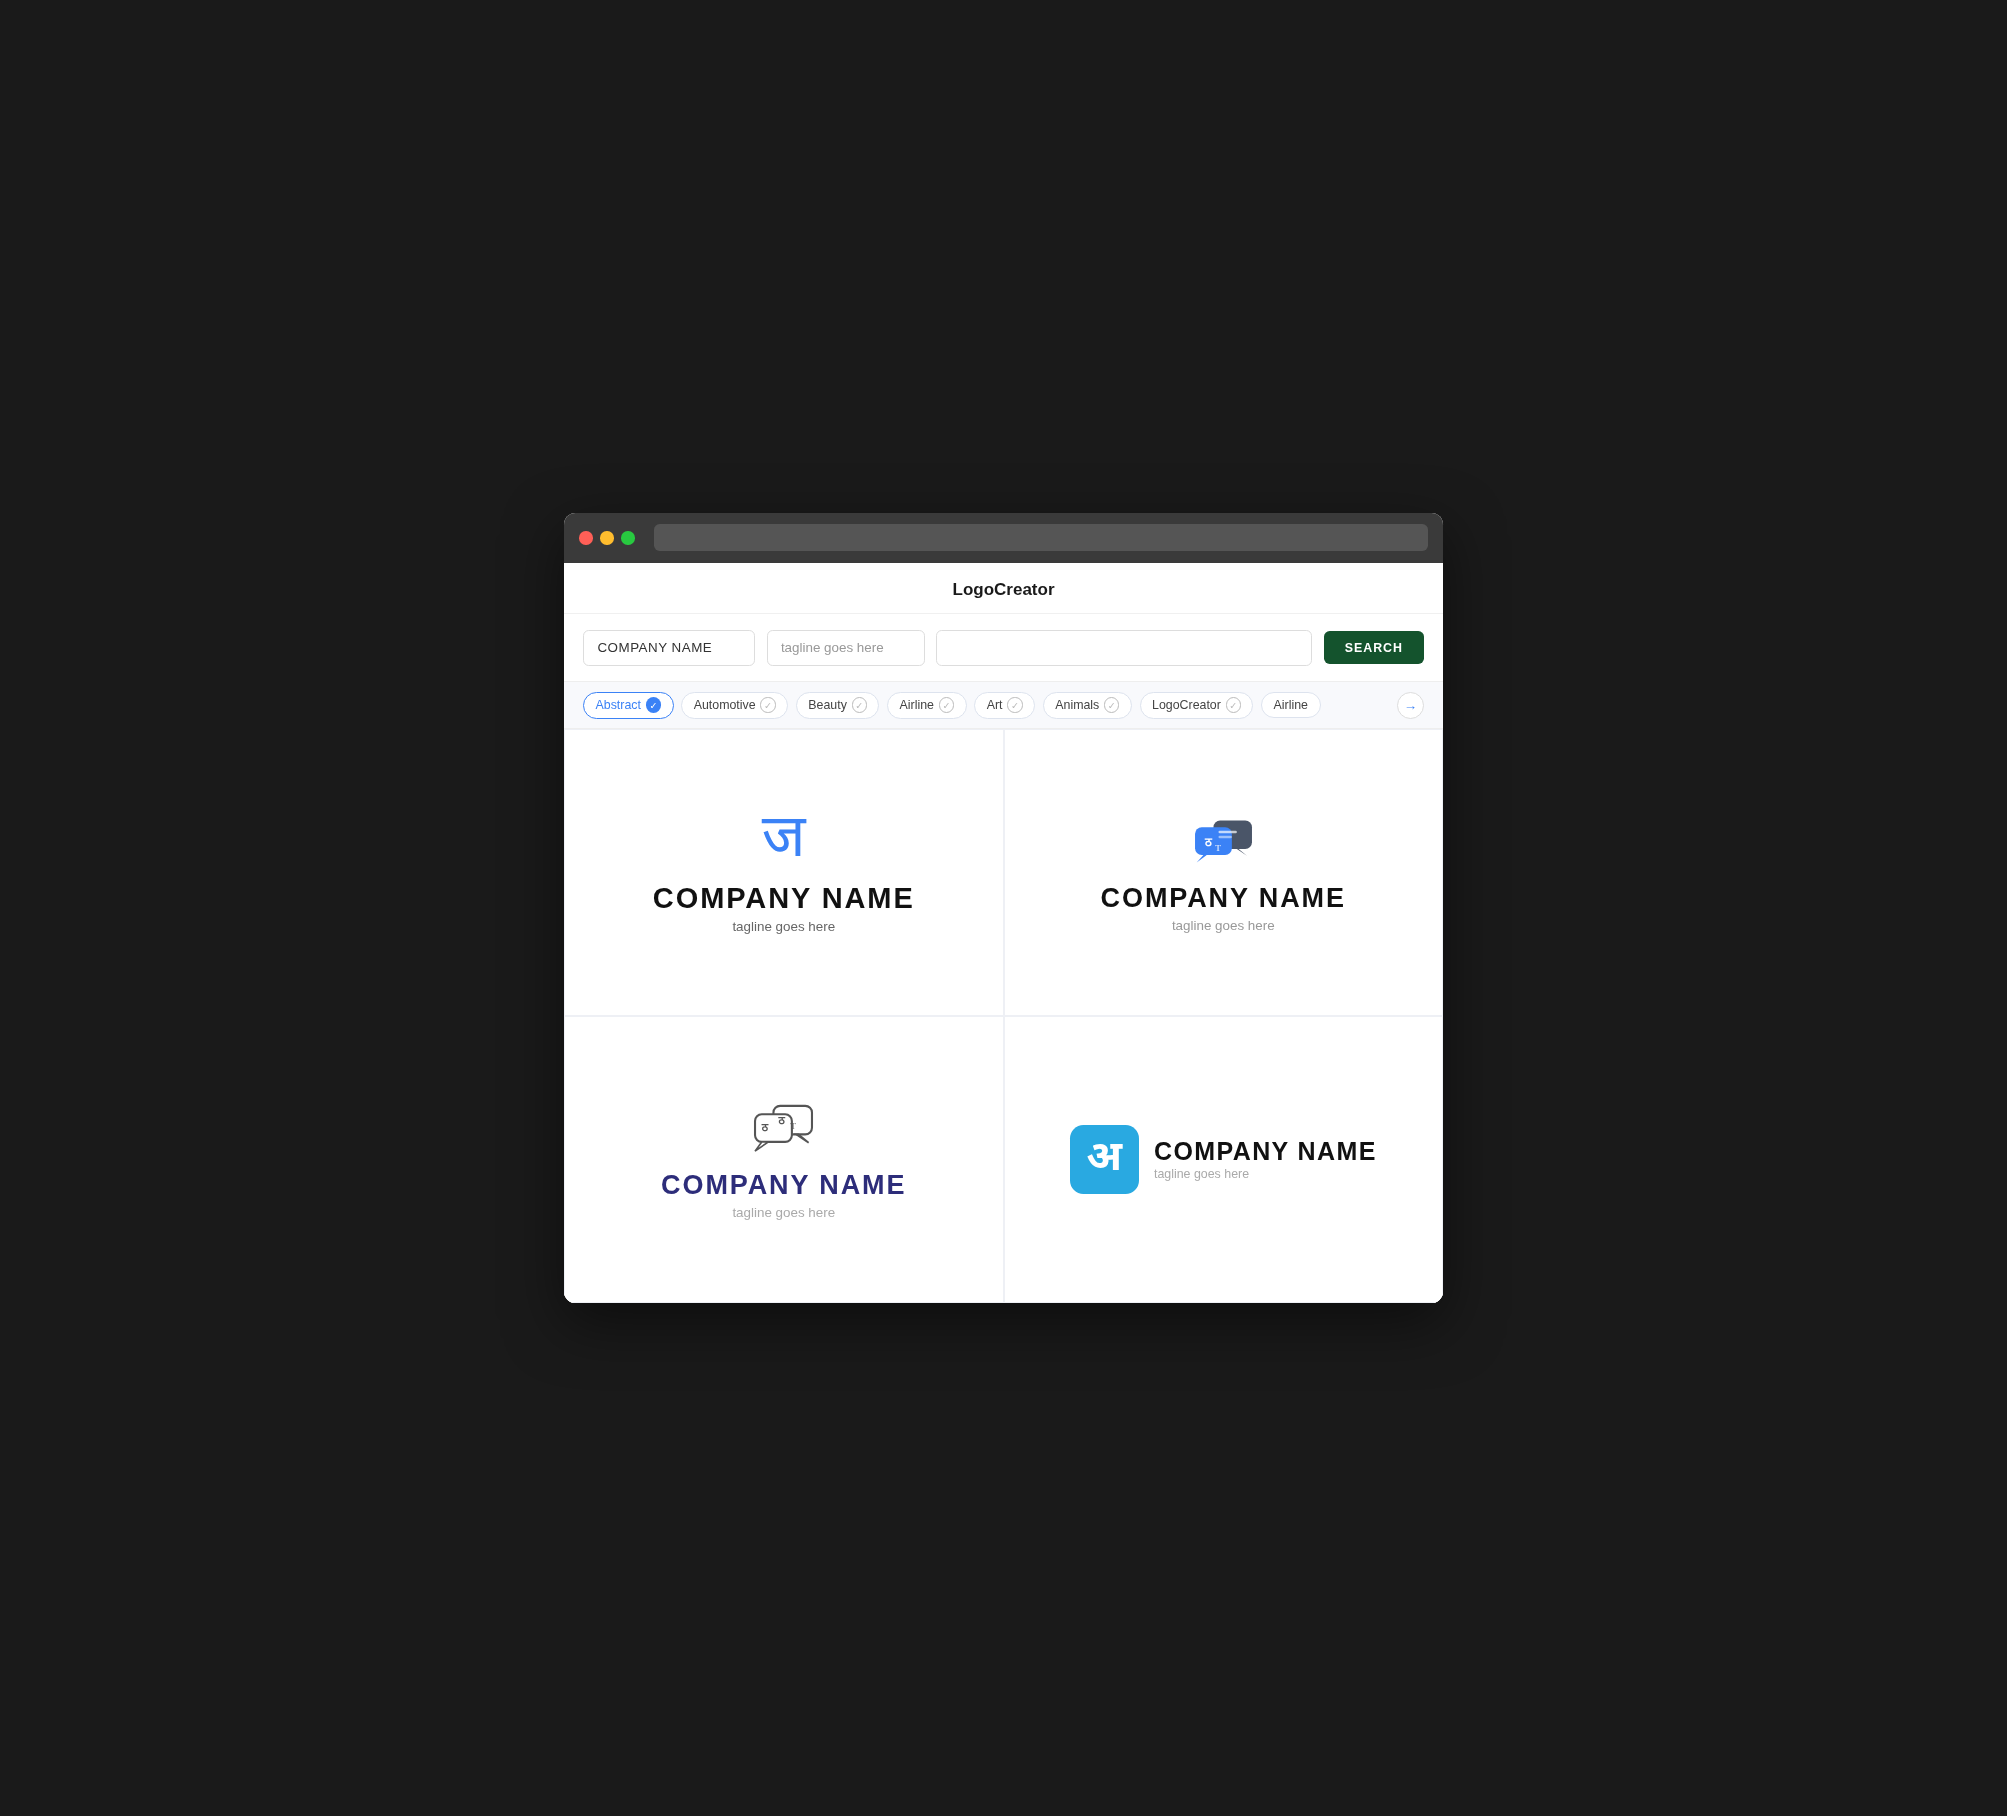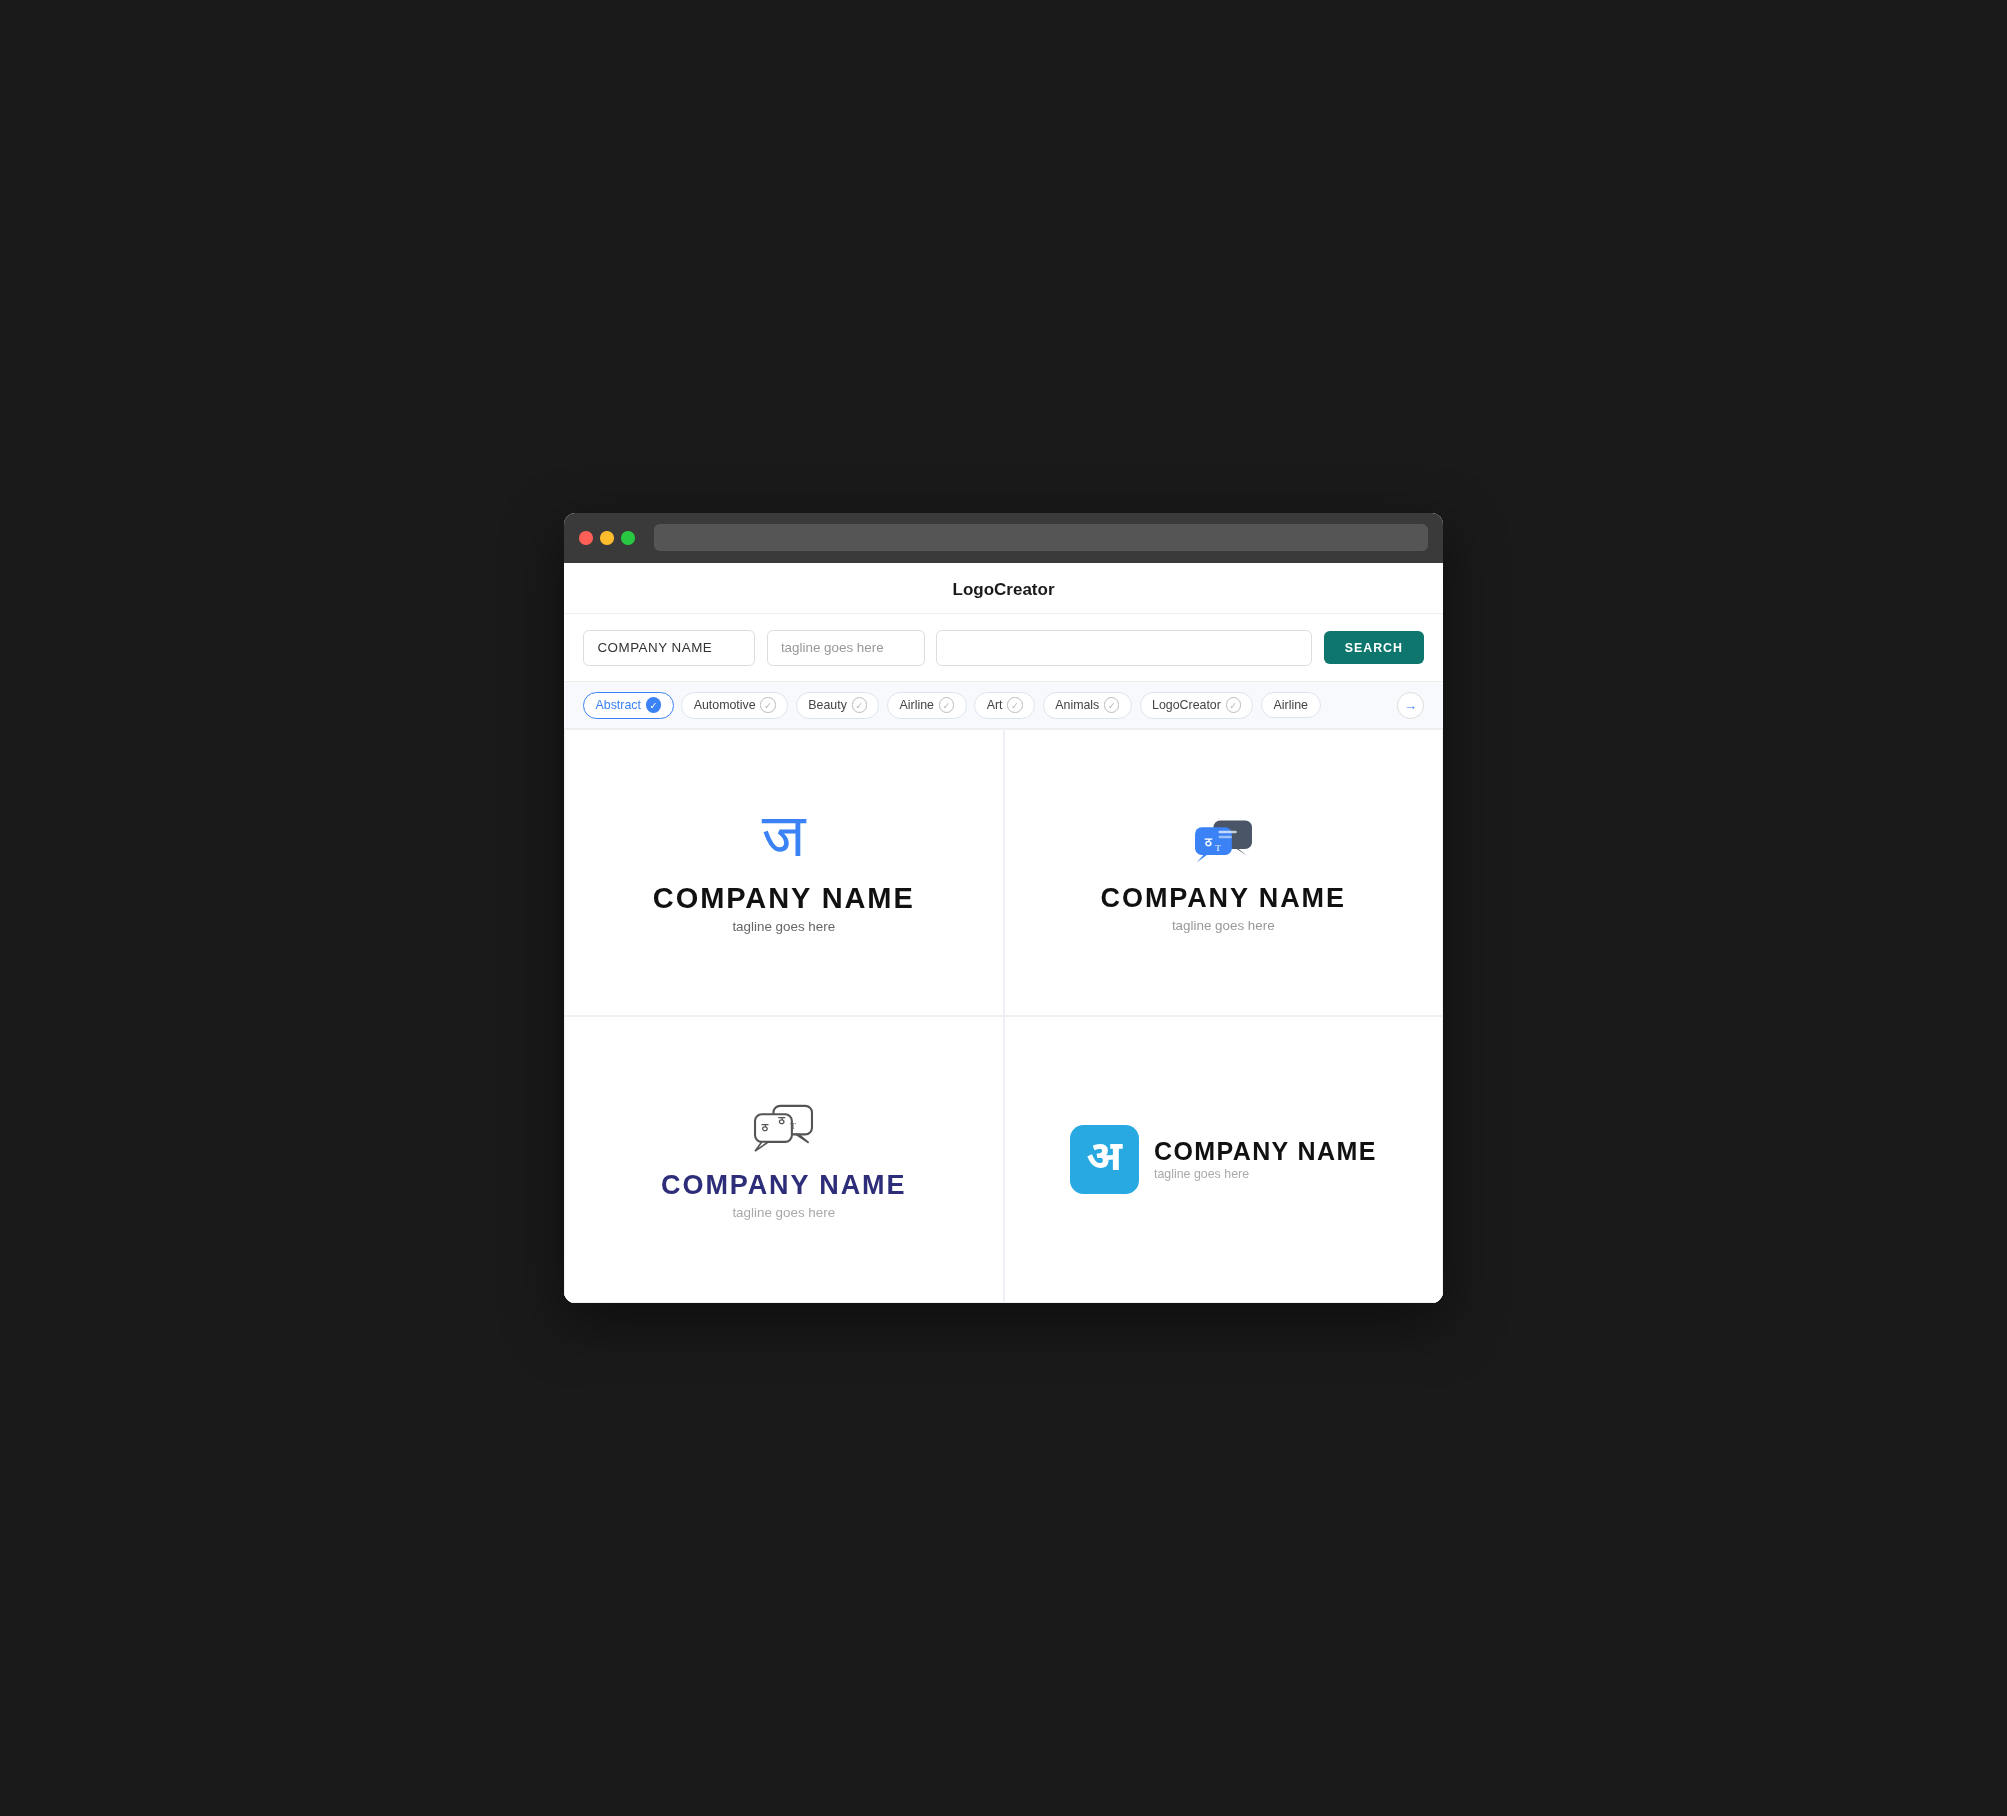--- a/index.html
+++ b/index.html
@@ -89,21 +89,21 @@
     .tagline-input {
       width: 158px;
       color: #999;
     }
 
     .icon-input {
       flex: 1;
     }
 
     .search-button {
-      background: #0f766e;
+      background: #14532d;
       color: #fff;
       border: none;
       border-radius: 5.7px;
       padding: 9.6px 21px;
       font-size: 12.4px;
       font-weight: 700;
       letter-spacing: 1px;
       cursor: pointer;
       white-space: nowrap;
     }

